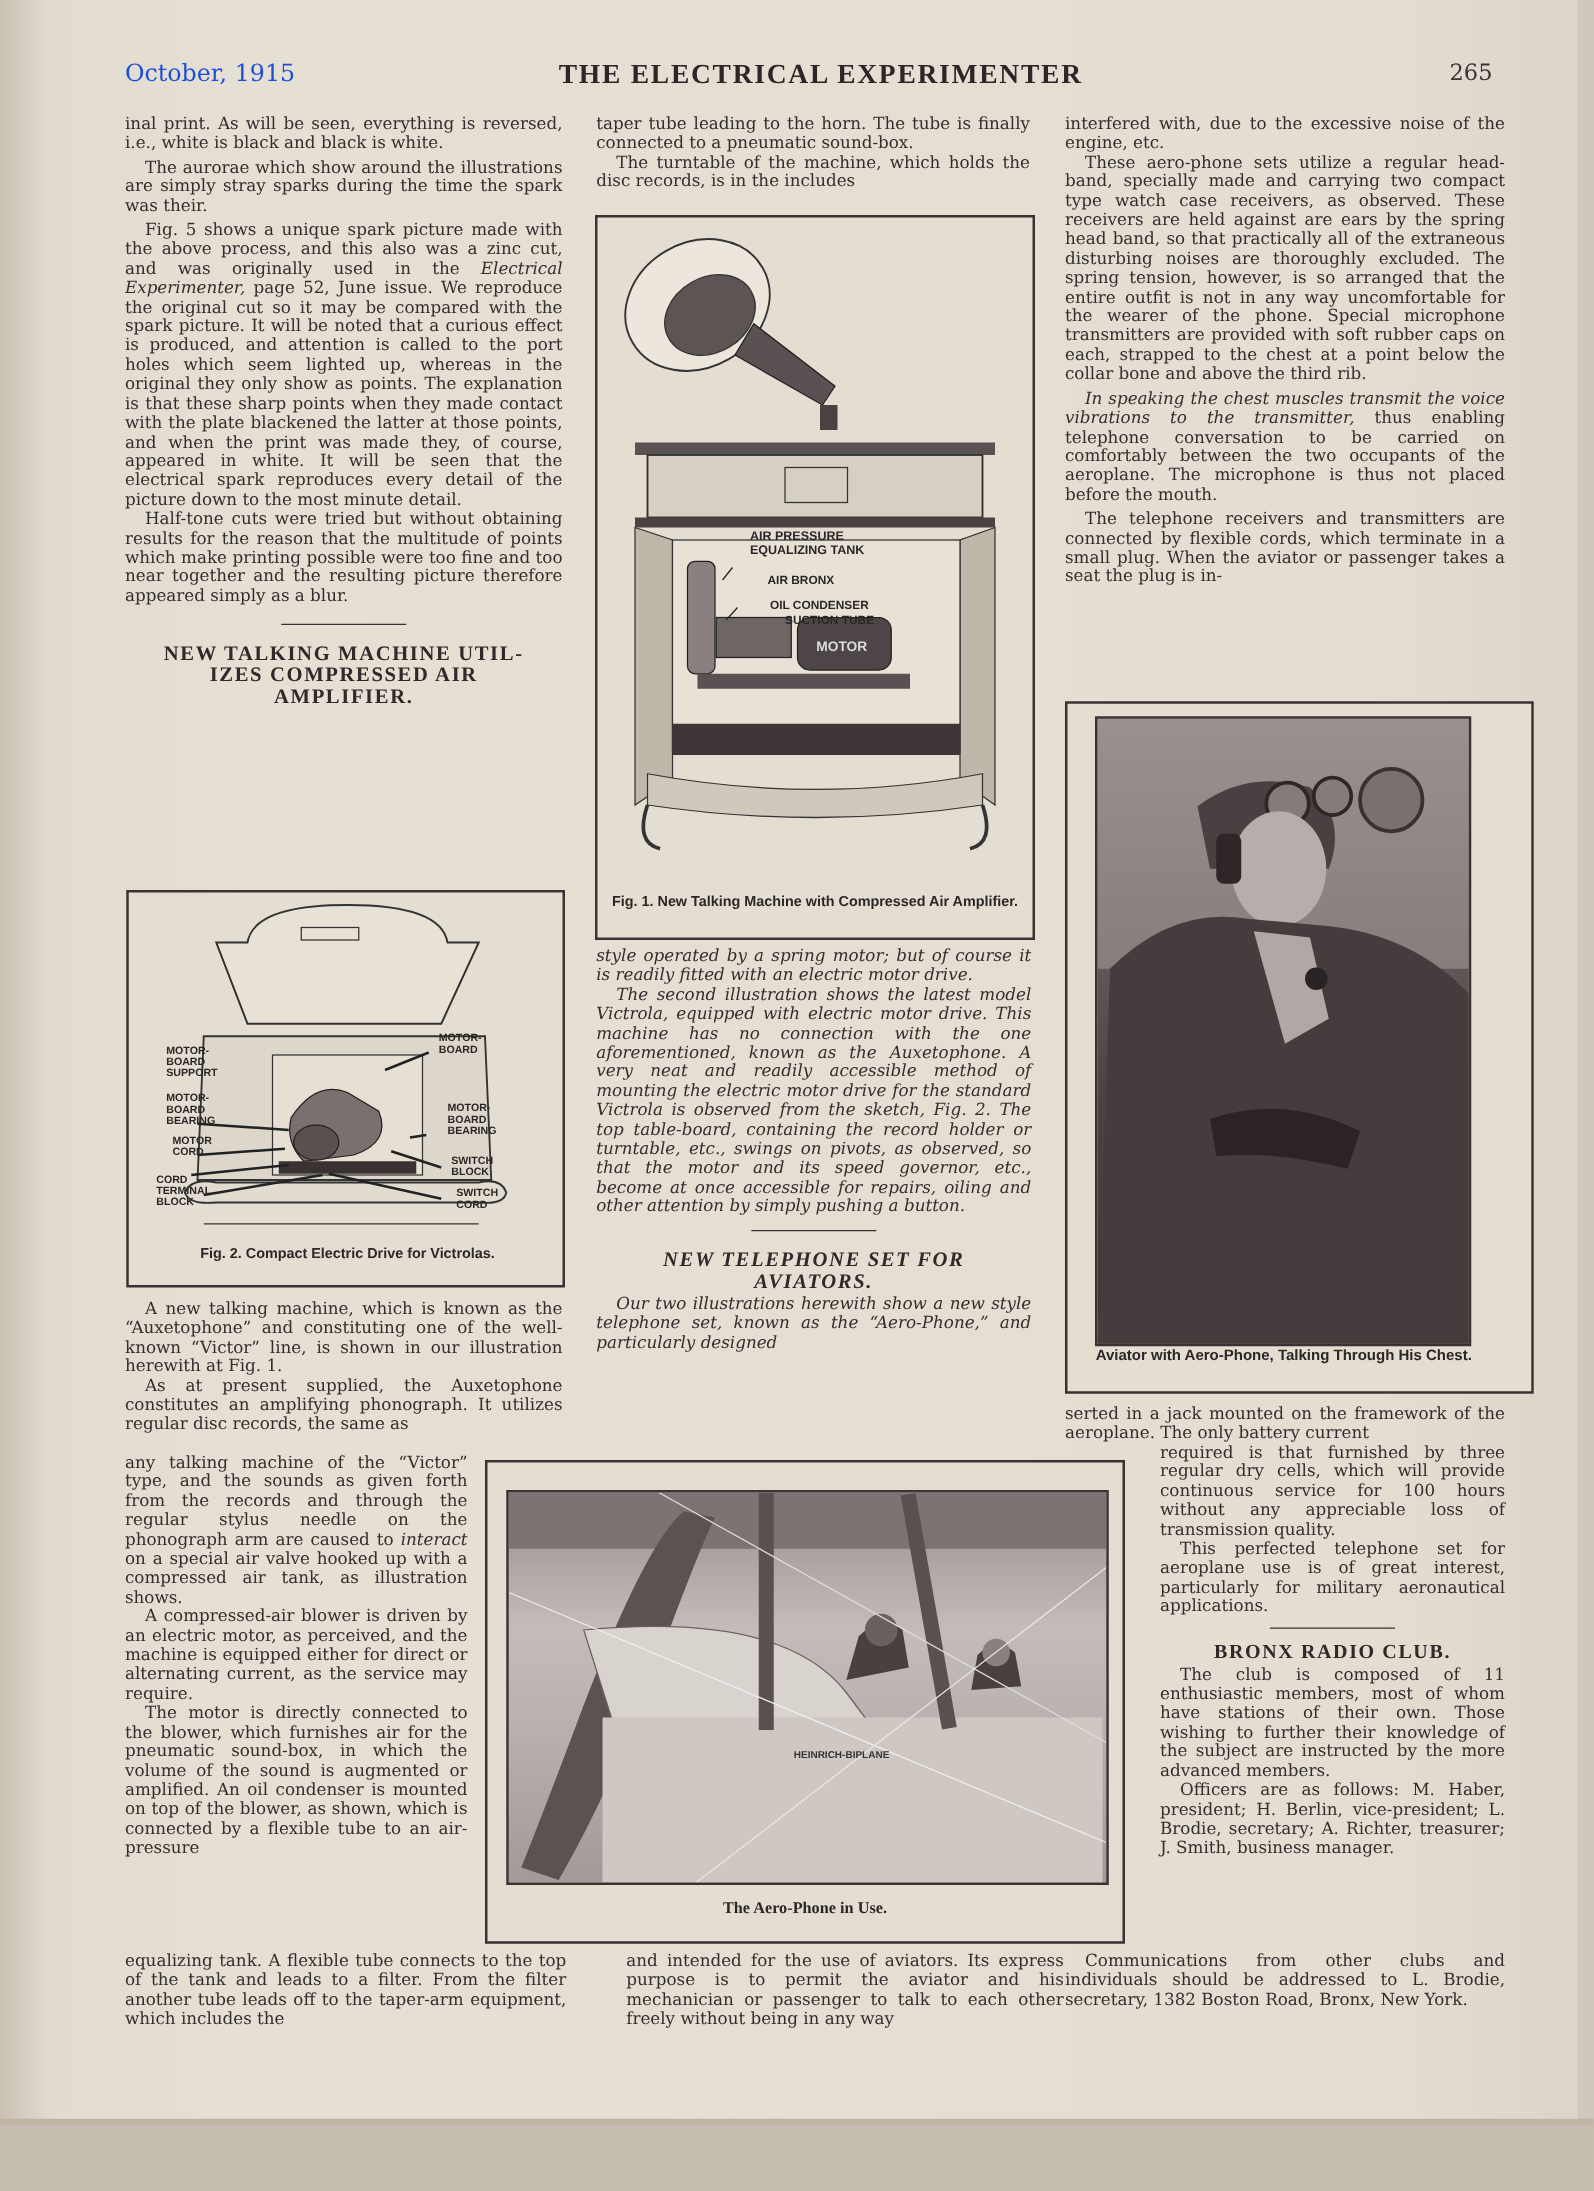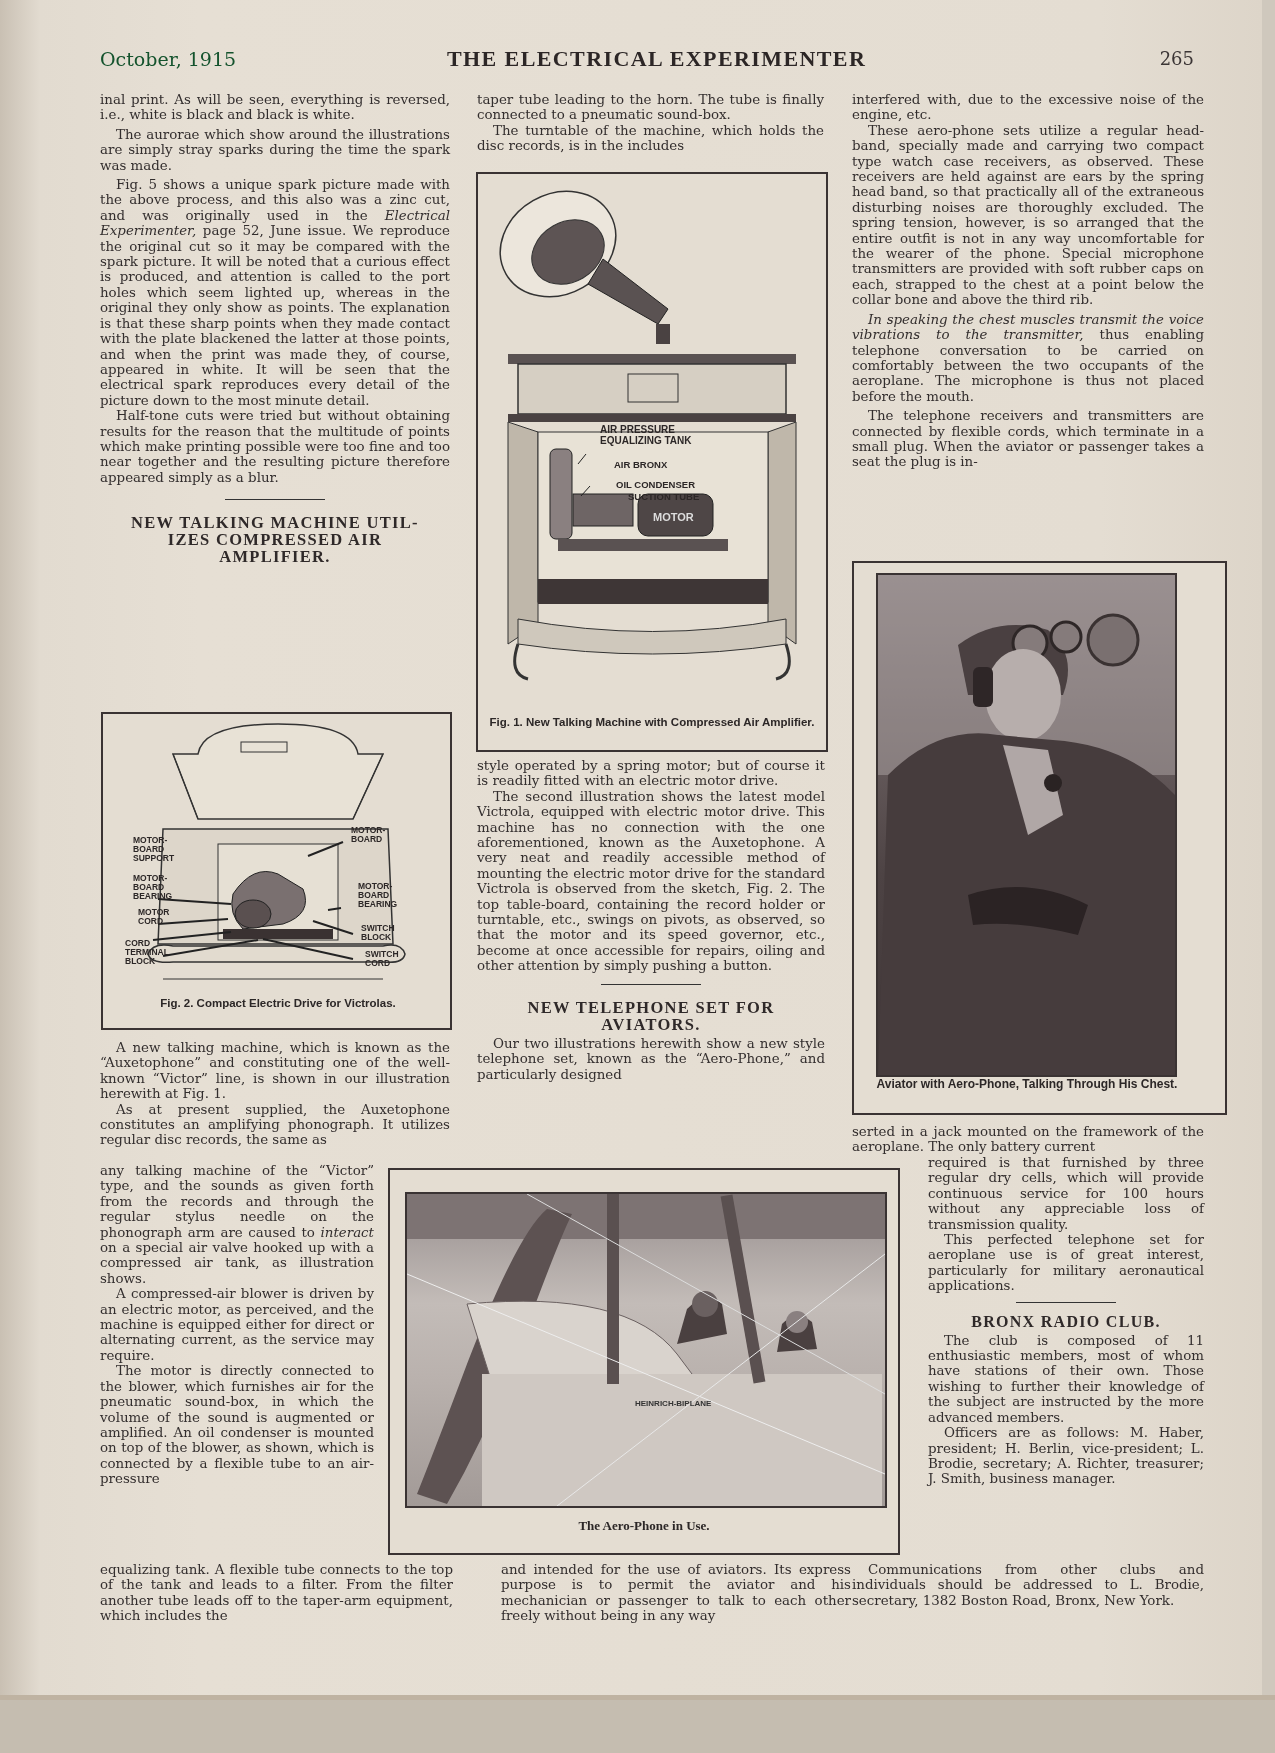--- a/index.html
+++ b/index.html
@@ -8,21 +8,21 @@
     background:#cfc8bd;
     font-family:"DejaVu Serif", serif; color:#2e2a2a;
   }
   .page {
     position:absolute; left:0; top:0; width:1262px; height:1700px;
     background:linear-gradient(90deg,#c9c0b3 0px,#e2dbd0 40px,#e6dfd4 200px,#e4ddd2 1100px,#ddd5c9 1262px);
   }
   .page-bottom-edge { position:absolute; left:0; top:1700px; width:1275px; height:53px; background:#c5bdb0; }
   .pg-shadow { position:absolute; left:0; top:1695px; width:1275px; height:8px; background:#bfb3a2; }
   .header { position:absolute; top:48px; left:100px; width:1110px; height:28px; }
-  .h-date { position:absolute; left:0; top:0; font-size:19px; color:#14532d; }
+  .h-date { position:absolute; left:0; top:0; font-size:19px; color:#1d4ed8; }
   .h-title { position:absolute; left:347px; top:-2px; font-family:"Liberation Serif", serif; font-weight:bold; font-size:22px; letter-spacing:1.4px; color:#2c2626; }
   .h-page { position:absolute; right:16px; top:0; font-size:18px; color:#3b3535; }
 
   .col { position:absolute; font-size:13.4px; line-height:15.4px; text-align:justify; color:#332e2e; }
   .col p { margin:0; text-indent:16px; }
   .col p.noind { text-indent:0; }
   .heading { font-family:"Liberation Serif", serif; font-weight:bold; text-align:center; font-size:16.5px; line-height:17px; letter-spacing:1.3px; color:#2f2929; }
   .rule { height:1px; background:#333; margin:0 auto; }
 
   .figbox { position:absolute; border:2px solid #3a3333; background:#e4ddd2; }
@@ -38,21 +38,21 @@
 <div class="page-bottom-edge"></div>
 
 <div class="header">
   <span class="h-date">October, 1915</span>
   <span class="h-title">THE ELECTRICAL EXPERIMENTER</span>
   <span class="h-page">265</span>
 </div>
 
 <div class="col" style="left:100px; top:92px; width:350px;">
   <p class="noind">inal print.  As will be seen, everything is reversed, i.e., white is black and black is white.</p>
-  <p style="margin-top:4px">The aurorae which show around the illustrations are simply stray sparks during the time the spark was made.</p>
+  <p style="margin-top:4px">The aurorae which show around the illustrations are simply stray sparks during the time the spark was their.</p>
   <p style="margin-top:4px">Fig. 5 shows a unique spark picture made with the above process, and this also was a zinc cut, and was originally used in the <i>Electrical Experimenter,</i> page 52, June issue.  We reproduce the original cut so it may be compared with the spark picture.  It will be noted that a curious effect is produced, and attention is called to the port holes which seem lighted up, whereas in the original they only show as points.  The explanation is that these sharp points when they made contact with the plate blackened the latter at those points, and when the print was made they, of course, appeared in white.  It will be seen that the electrical spark reproduces every detail of the picture down to the most minute detail.</p>
   <p>Half-tone cuts were tried but without obtaining results for the reason that the multitude of points which make printing possible were too fine and too near together and the resulting picture therefore appeared simply as a blur.</p>
   <div class="rule" style="width:100px; margin-top:14px;"></div>
   <div class="heading" style="margin-top:14px;">
     <div>NEW TALKING MACHINE UTIL-</div>
     <div>IZES COMPRESSED AIR</div>
     <div>AMPLIFIER.</div>
   </div>
 </div>
 
@@ -143,21 +143,21 @@
     <line x1="103" y1="322" x2="112" y2="312" stroke="#222"></line>
   </svg>
   <div class="lbl" style="left:122px; top:250px; font-size:10px; line-height:11px;">AIR PRESSURE</div>
   <div class="lbl" style="left:122px; top:261px; font-size:10px; line-height:11px;">EQUALIZING TANK</div>
   <div class="lbl" style="left:136px; top:286px; font-size:9.5px;">AIR BRONX</div>
   <div class="lbl" style="left:138px; top:306px; font-size:9.5px;">OIL CONDENSER</div>
   <div class="lbl" style="left:150px; top:318px; font-size:9.5px;">SUCTION TUBE</div>
   <div class="caption" style="left:10px; top:542px; width:328px;">Fig. 1.  New Talking Machine with Compressed Air Amplifier.</div>
 </div>
 
-<div class="col" style="left:477px; top:758px; width:348px;">
+<div class="col" style="left:477px; top:758px; width:348px;font-style:italic;">
   <p class="noind">style operated by a spring motor; but of course it is readily fitted with an electric motor drive.</p>
   <p>The second illustration shows the latest model Victrola, equipped with electric motor drive.  This machine has no connection with the one aforementioned, known as the Auxetophone.  A very neat and readily accessible method of mounting the electric motor drive for the standard Victrola is observed from the sketch, Fig. 2. The top table-board, containing the record holder or turntable, etc., swings on pivots, as observed, so that the motor and its speed governor, etc., become at once accessible for repairs, oiling and other attention by simply pushing a button.</p>
   <div class="rule" style="width:100px; margin-top:10px;"></div>
   <div class="heading" style="margin-top:14px;">
     <div>NEW TELEPHONE SET FOR</div>
     <div>AVIATORS.</div>
   </div>
   <p style="margin-top:3px">Our two illustrations herewith show a new style telephone set, known as the “Aero-Phone,” and particularly designed</p>
 </div>
 

